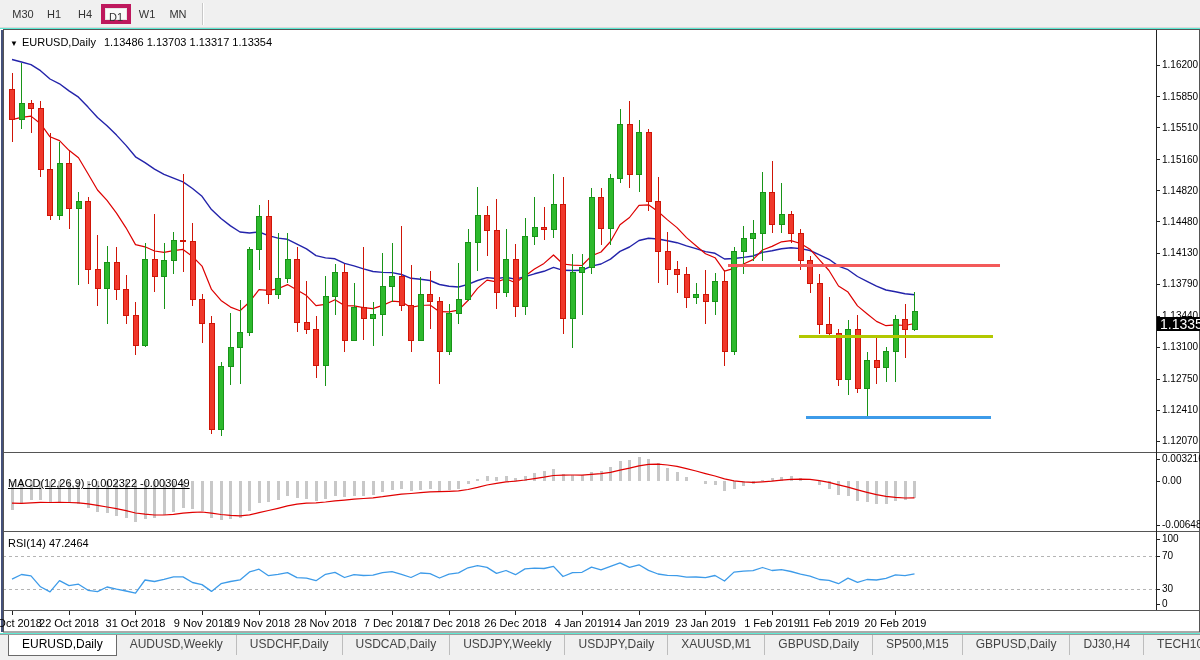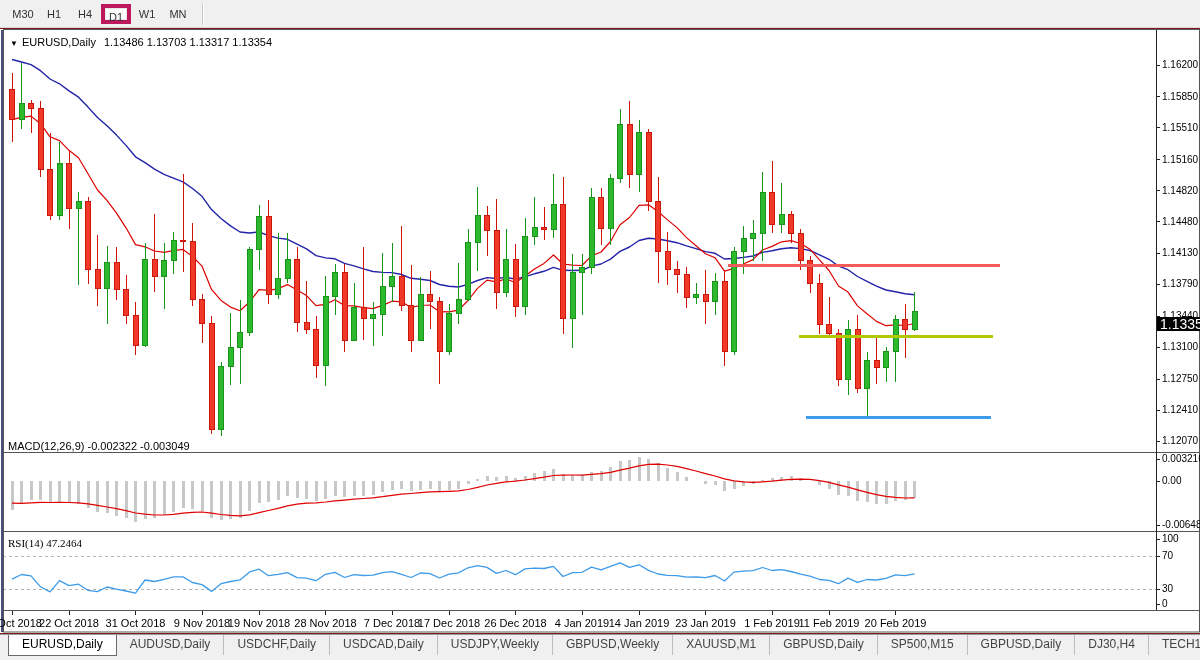--- a/index.html
+++ b/index.html
@@ -1,38 +1,38 @@
 <!DOCTYPE html>
 <html><head>
 <meta charset="utf-8">
 <style>
   * { margin:0; padding:0; box-sizing:border-box; }
   html,body { width:1200px; height:660px; font-family:"Liberation Sans", sans-serif; background:#f0f0f0; overflow:hidden; }
-  .screen { position:relative; width:1200px; height:660px; background:#7f1d1d; }
+  .screen { position:relative; width:1200px; height:660px; background:#5eead4; }
 
   
   .toolbar { position:absolute; left:0; top:0; width:1200px; height:28px;
              background:#f0f0f0; border-bottom:1px solid #d9d9d9;
              display:flex; align-items:center; padding-left:8px; }
   .tf-btn { width:30px; height:20px; line-height:18px; text-align:center; font-size:11px;
             color:#333; margin-right:1px; border:1px solid transparent; cursor:default; }
   .tf-btn.active { background:#fafafa; border:4px solid #be185d; box-shadow:inset 0 0 0 1px #e6e6e6; }
   .tb-sep { width:1px; height:22px; background:#c8c8c8; margin-left:8px; box-shadow:1px 0 0 #fff; }
 
   
   .chart-area { position:absolute; left:0; top:29px; width:1163px; height:604px; background:#ffffff; }
   .chart-area svg { position:absolute; left:0; top:0; }
 
   .chart-title { position:absolute; left:10px; top:7px; font-size:11px; color:#000; white-space:nowrap; }
   .chart-title .arrow { font-size:8px; margin-right:4px; }
   .chart-title .sym { margin-right:8px; }
 
   .ind-label { position:absolute; left:8px; font-size:11px; color:#000; white-space:nowrap; }
-  #macd-label { top:411px; }
-  #rsi-label  { top:508px;font-family:Liberation Serif, serif; }
+  #macd-label { top:448px;text-decoration:underline; }
+  #rsi-label  { top:508px; }
 
   .axis-label { position:absolute; left:1162px; width:38px; height:12px; line-height:12px;
                 font-size:10px; color:#000; white-space:nowrap; }
   .date-label { position:absolute; height:12px; line-height:12px; font-size:11px; color:#000;
                 white-space:nowrap; transform:translateX(-50%); }
   #price-badge { position:absolute; left:1157px; width:43px; height:14px; line-height:14px;
                  background:#000; color:#fff; font-size:14px; padding-left:3px; }
 
   
   .tabbar { position:absolute; left:0; top:634px; width:1200px; height:26px; background:#f0f0f0;
@@ -429,25 +429,25 @@
     <div class="ind-label" id="macd-label">MACD(12,26,9) -0.002322 -0.003049</div>
     <div class="ind-label" id="rsi-label">RSI(14) 47.2464</div>
 
     <div id="price-badge" style="top: 288.103px;">1.13354</div>
     <span id="labels-slot"><div class="axis-label" style="left: 1162px; top: 30px;">1.16200</div><div class="axis-label" style="left: 1162px; top: 61.8644px;">1.15850</div><div class="axis-label" style="left: 1162px; top: 92.8184px;">1.15510</div><div class="axis-label" style="left: 1162px; top: 124.683px;">1.15160</div><div class="axis-label" style="left: 1162px; top: 155.637px;">1.14820</div><div class="axis-label" style="left: 1162px; top: 186.591px;">1.14480</div><div class="axis-label" style="left: 1162px; top: 218.455px;">1.14130</div><div class="axis-label" style="left: 1162px; top: 249.409px;">1.13790</div><div class="axis-label" style="left: 1162px; top: 281.274px;">1.13440</div><div class="axis-label" style="left: 1162px; top: 312.228px;">1.13100</div><div class="axis-label" style="left: 1162px; top: 344.092px;">1.12750</div><div class="axis-label" style="left: 1162px; top: 375.046px;">1.12410</div><div class="axis-label" style="left: 1162px; top: 406px;">1.12070</div><div class="axis-label" style="left: 1162px; top: 424.122px;">0.003216</div><div class="axis-label" style="left: 1162px; top: 446px;">0.00</div><div class="axis-label" style="left: 1162px; top: 490.116px;">-0.006485</div><div class="axis-label" style="left: 1162px; top: 504px;">100</div><div class="axis-label" style="left: 1162px; top: 521.25px;">70</div><div class="axis-label" style="left: 1162px; top: 554.25px;">30</div><div class="axis-label" style="left: 1162px; top: 569px;">0</div><div class="date-label" style="left: 12px; top: 588px;">12 Oct 2018</div><div class="date-label" style="left: 69px; top: 588px;">22 Oct 2018</div><div class="date-label" style="left: 135.5px; top: 588px;">31 Oct 2018</div><div class="date-label" style="left: 202px; top: 588px;">9 Nov 2018</div><div class="date-label" style="left: 259px; top: 588px;">19 Nov 2018</div><div class="date-label" style="left: 325.5px; top: 588px;">28 Nov 2018</div><div class="date-label" style="left: 392px; top: 588px;">7 Dec 2018</div><div class="date-label" style="left: 449px; top: 588px;">17 Dec 2018</div><div class="date-label" style="left: 515.5px; top: 588px;">26 Dec 2018</div><div class="date-label" style="left: 582px; top: 588px;">4 Jan 2019</div><div class="date-label" style="left: 639px; top: 588px;">14 Jan 2019</div><div class="date-label" style="left: 705.5px; top: 588px;">23 Jan 2019</div><div class="date-label" style="left: 772px; top: 588px;">1 Feb 2019</div><div class="date-label" style="left: 829px; top: 588px;">11 Feb 2019</div><div class="date-label" style="left: 895.5px; top: 588px;">20 Feb 2019</div></span>
   </div>
 
   <div class="tabbar">
     <span id="tabs-slot" style="display:flex">
         <div class="tab active">EURUSD,Daily</div>
-        <div class="tab">AUDUSD,Daily</div>
+        <div class="tab">AUDUSD,Weekly</div>
         <div class="tab">USDCHF,Daily</div>
         <div class="tab">USDCAD,Daily</div>
         <div class="tab">USDJPY,Weekly</div>
-        <div class="tab">GBPUSD,Weekly</div>
+        <div class="tab">USDJPY,Daily</div>
         <div class="tab">XAUUSD,M1</div>
         <div class="tab">GBPUSD,Daily</div>
         <div class="tab">SP500,M15</div>
         <div class="tab">GBPUSD,Daily</div>
         <div class="tab">DJ30,H4</div>
         <div class="tab">TECH10</div>
       </span>
 
   </div>
 

